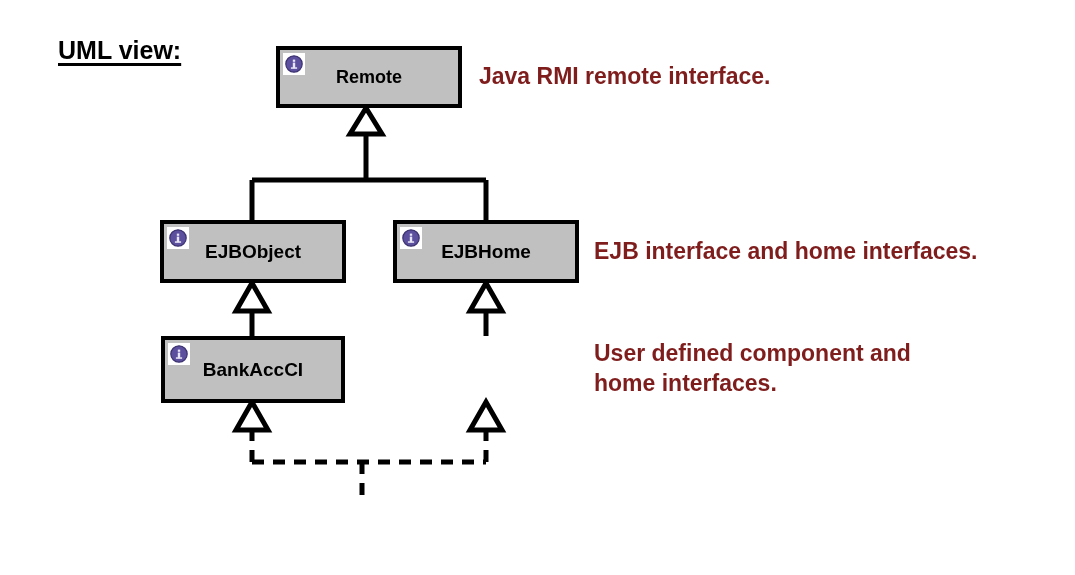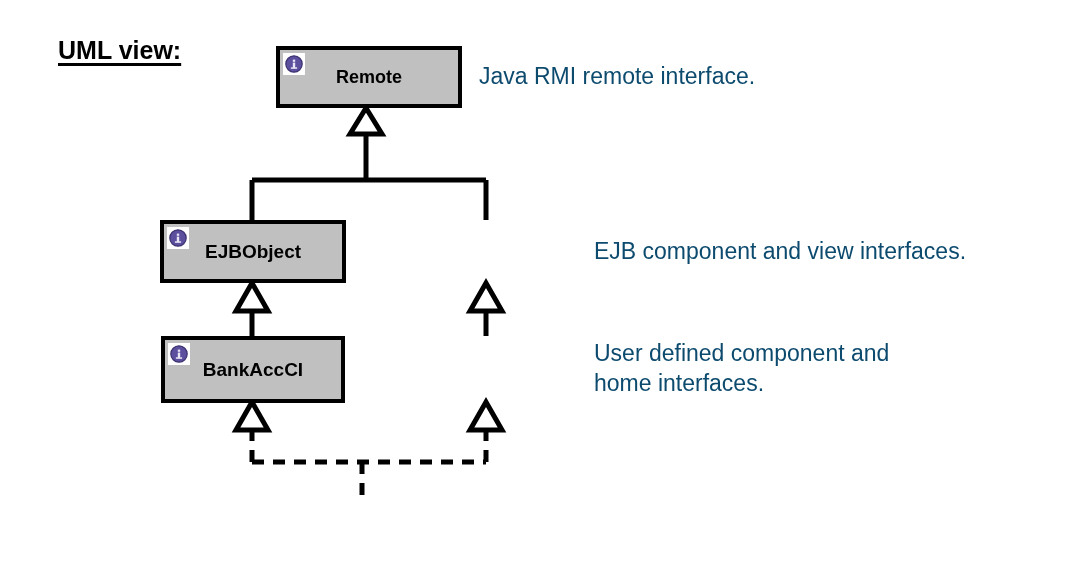--- a/index.html
+++ b/index.html
@@ -92,25 +92,25 @@
     display: flex;
     align-items: center;
     justify-content: center;
   }
   .type-icon svg { display: block; }
 
   
   .annotation {
     position: absolute;
     font-size: 23px;
-    font-weight: normal;
+    font-weight: bold;
     line-height: 30px;
     white-space: pre-line;
     z-index: 4;
-    color: #0c4a6e;
+    color: #7f1d1d;
   }
 </style>
 </head>
 <body>
 
 <div id="diagram-root">
 
   <svg id="connector-layer" viewBox="0 0 1075 575" width="1075" height="575" xmlns="http://www.w3.org/2000/svg">
 
      Remote --&gt;
@@ -177,35 +177,46 @@
       <svg width="20" height="20" viewBox="0 0 20 20" xmlns="http://www.w3.org/2000/svg">
         <circle cx="10" cy="10" r="8.2" fill="#5b4f9e" stroke="#3c3270" stroke-width="1.2"></circle>
         <rect x="8.8" y="5.6" width="2.4" height="2.2" fill="#e8e5f4"></rect>
         <rect x="8.8" y="8.6" width="2.4" height="5.6" fill="#e8e5f4"></rect>
         <rect x="6.9" y="13.3" width="6.2" height="1.5" fill="#e8e5f4"></rect>
       </svg>
     </span>
     <span class="box-label small">Remote</span>
   </div>
 
+  <div class="uml-box" style="left:381px; top:220px; width:186px; height:63px;">
+    <span class="type-icon">
+      <svg width="20" height="20" viewBox="0 0 20 20" xmlns="http://www.w3.org/2000/svg">
+        <circle cx="10" cy="10" r="8.2" fill="#5b4f9e" stroke="#3c3270" stroke-width="1.2"></circle>
+        <rect x="8.8" y="5.6" width="2.4" height="2.2" fill="#e8e5f4"></rect>
+        <rect x="8.8" y="8.6" width="2.4" height="5.6" fill="#e8e5f4"></rect>
+        <rect x="6.9" y="13.3" width="6.2" height="1.5" fill="#e8e5f4"></rect>
+      </svg>
+    </span>
+    <span class="box-label">EJBHome</span>
+  </div>
 
   <div class="uml-box two-line" style="left:149px; top:336px; width:184px; height:67px;">
     <span class="type-icon">
       <svg width="20" height="20" viewBox="0 0 20 20" xmlns="http://www.w3.org/2000/svg">
         <circle cx="10" cy="10" r="8.2" fill="#5b4f9e" stroke="#3c3270" stroke-width="1.2"></circle>
         <rect x="8.8" y="5.6" width="2.4" height="2.2" fill="#e8e5f4"></rect>
         <rect x="8.8" y="8.6" width="2.4" height="5.6" fill="#e8e5f4"></rect>
         <rect x="6.9" y="13.3" width="6.2" height="1.5" fill="#e8e5f4"></rect>
       </svg>
     </span>
     <span class="box-label">BankAccCI</span>
   </div>
 
 
 
   <div class="annotation" style="left:467px; top:61px;">Java RMI remote interface.</div>
 
-  <div class="annotation" style="left:582px; top:236px;">EJB component and view interfaces.</div>
+  <div class="annotation" style="left:582px; top:236px;">EJB interface and home interfaces.</div>
 
   <div class="annotation" style="left:582px; top:338px;">User defined component and
 home interfaces.</div>
 
 </div>
 
 </body></html>

